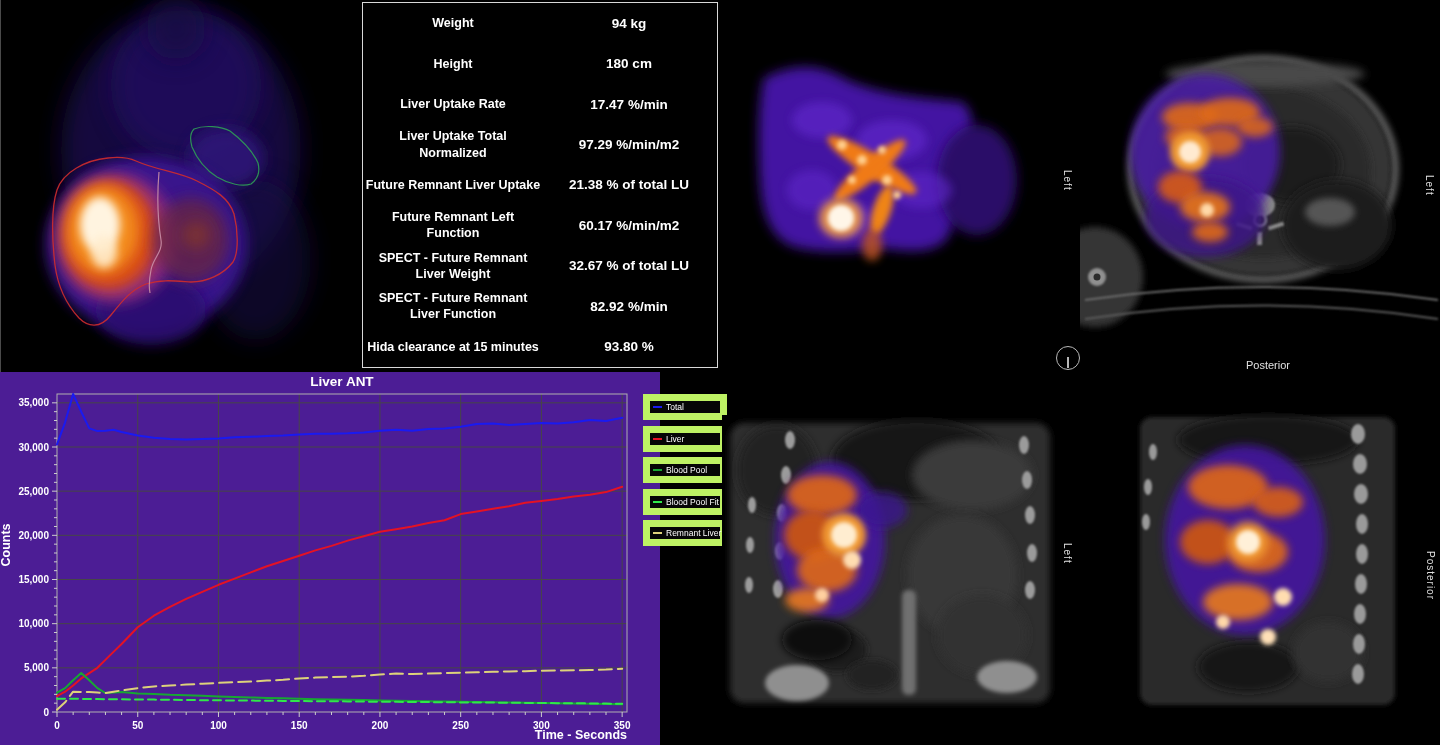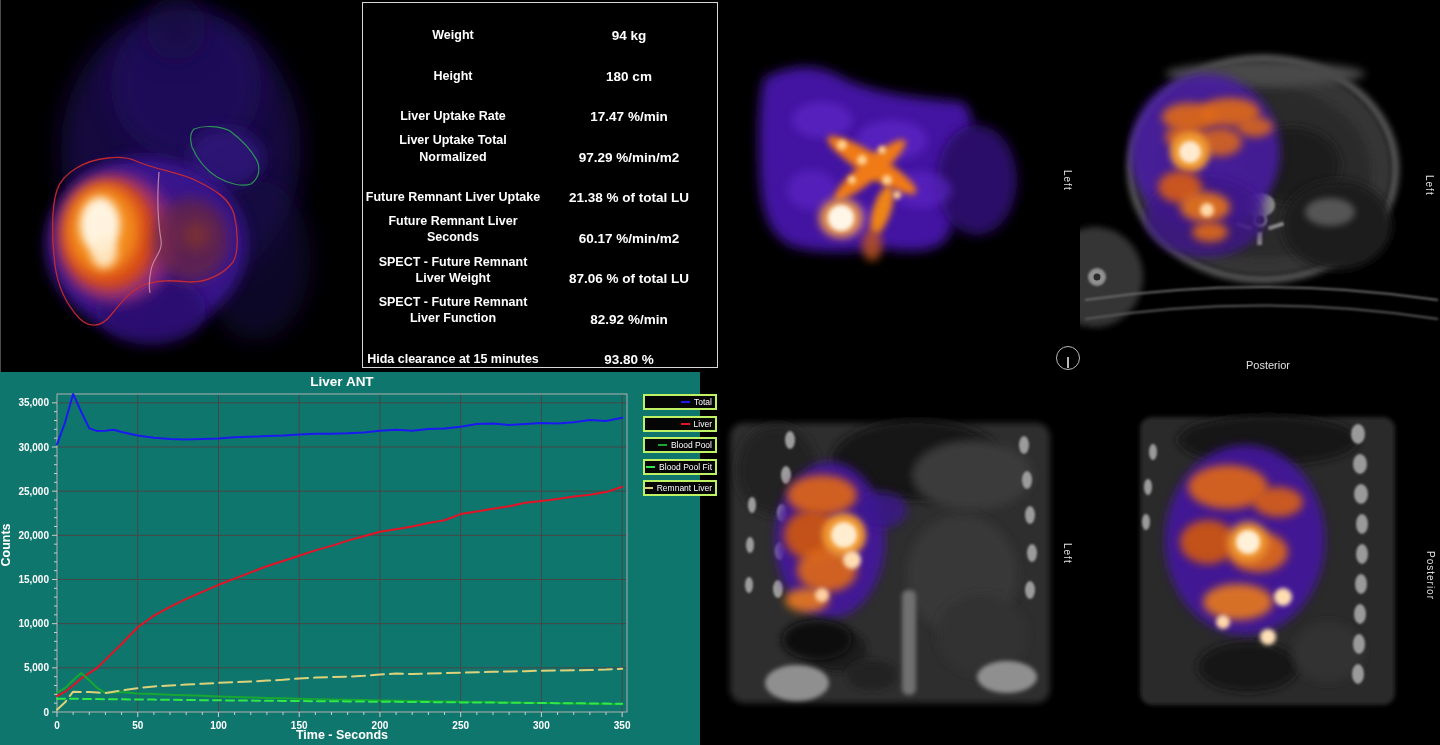--- a/index.html
+++ b/index.html
@@ -2,33 +2,33 @@
 <html><head>
 <meta charset="utf-8">
 <style>
   html,body{margin:0;padding:0;background:#000;}
   .root{position:relative;width:1440px;height:745px;background:#000;overflow:hidden;
         font-family:"Liberation Sans",sans-serif;color:#fff;}
   .abs{position:absolute;}
   
   .param-table{left:362px;top:2px;width:354px;height:364px;border:1px solid #d8d8d8;
                background:#000;display:flex;flex-direction:column;}
-  .prow{flex:1;display:flex;align-items:flex-end;}
+  .prow{flex:1;display:flex;align-items:center;}
   .plabel{width:176px;text-align:center;font-weight:bold;font-size:12.5px;line-height:1.3;padding-left:2px;}
   .pvalue{flex:1;text-align:center;font-weight:bold;font-size:13.5px;}
   
-  .chart-area{left:0;top:372px;width:660px;height:373px;background:#0f766e;padding-left:40px;}
+  .chart-area{left:0;top:372px;width:660px;height:373px;background:#4c1d95;}
   .chart-title{left:57px;top:2px;width:570px;text-align:center;font-weight:bold;font-size:13.5px;}
-  .chart-xlabel{left:57px;top:356px;width:570px;text-align:center;font-weight:bold;font-size:12.5px;}
+  .chart-xlabel{left:57px;top:356px;width:570px;text-align:right;font-weight:bold;font-size:12.5px;}
   .chart-ylabel{left:-33px;top:165px;width:80px;height:16px;text-align:center;font-weight:bold;
                 font-size:12.5px;transform:rotate(-90deg);}
   .tick{fill:#ffffff;font:bold 10px "Liberation Sans",sans-serif;}
   .legend{left:643px;top:394px;display:flex;flex-direction:column;gap:5.5px;}
   .legend-item{display:flex;align-items:center;gap:4px;width:64px;height:12px;
-               border:2px solid #bef264;background:#060606;padding:0 3px;cursor:pointer;justify-content:flex-end;}
+               border:7px solid #bef264;background:#060606;padding:0 3px;cursor:pointer;}
   .legend-marker{display:inline-block;width:9px;height:2px;flex:0 0 auto;}
   .legend-label{font-size:8.5px;color:#fff;white-space:nowrap;}
   
   .vlabel{writing-mode:vertical-rl;font-size:10px;color:#e0e0e0;letter-spacing:1px;}
   .hlabel{font-size:11px;color:#e0e0e0;}
   .orient-icon{left:1056px;top:346px;width:22px;height:22px;border:1.5px solid #b8b8b8;
                border-radius:50%;}
   .orient-icon .pin{position:absolute;left:10px;top:10px;width:1.5px;height:11px;background:#b8b8b8;}
   .planar-frame{border-left:1px solid #4a4a4a;border-bottom:1px solid #4a4a4a;}
 </style>
@@ -88,26 +88,26 @@
       </div>
       <div class="prow">
         <div class="plabel">Liver Uptake Total Normalized</div>
         <div class="pvalue">97.29 %/min/m2</div>
       </div>
       <div class="prow">
         <div class="plabel">Future Remnant Liver Uptake</div>
         <div class="pvalue">21.38 % of total LU</div>
       </div>
       <div class="prow">
-        <div class="plabel">Future Remnant Liver Seconds</div>
+        <div class="plabel">Future Remnant Left Function</div>
         <div class="pvalue">60.17 %/min/m2</div>
       </div>
       <div class="prow">
         <div class="plabel">SPECT - Future Remnant Liver Weight</div>
-        <div class="pvalue">87.06 % of total LU</div>
+        <div class="pvalue">32.67 % of total LU</div>
       </div>
       <div class="prow">
         <div class="plabel">SPECT - Future Remnant Liver Function</div>
         <div class="pvalue">82.92 %/min</div>
       </div>
       <div class="prow">
         <div class="plabel">Hida clearance at 15 minutes</div>
         <div class="pvalue">93.80 %</div>
       </div>
     </div>

